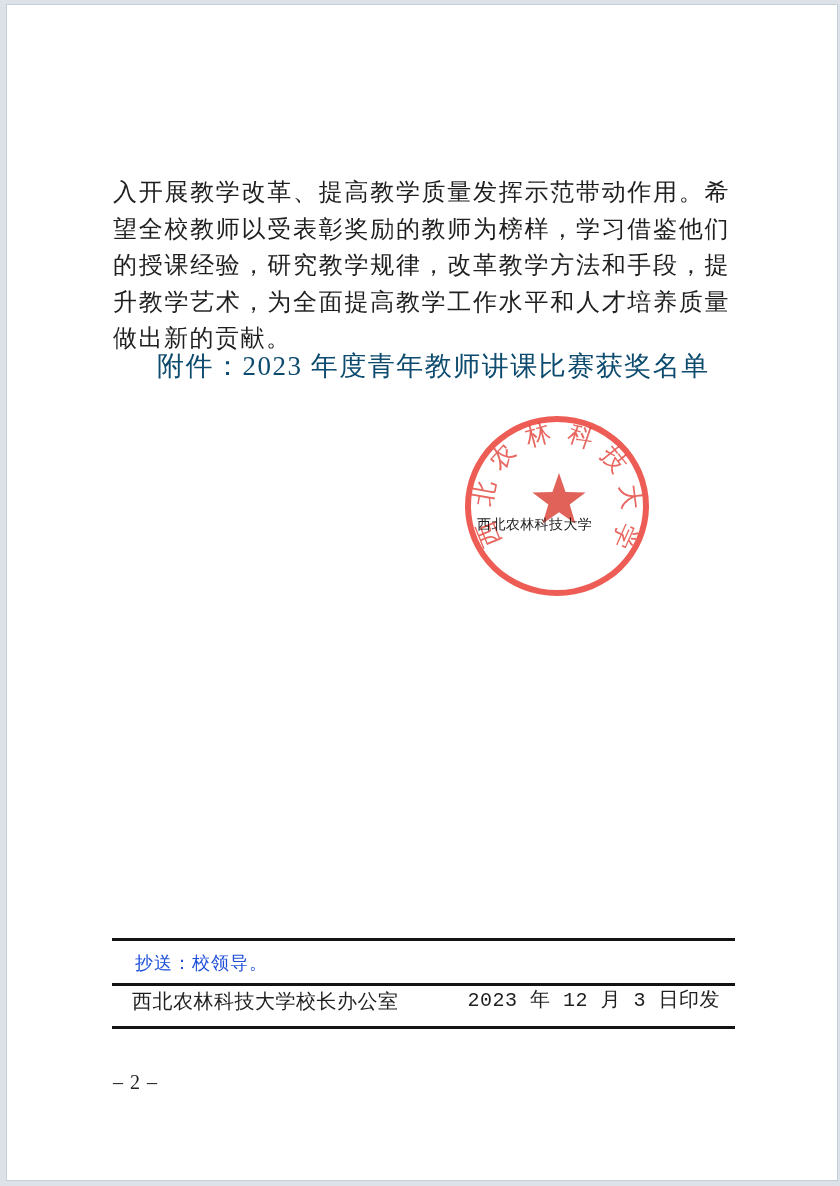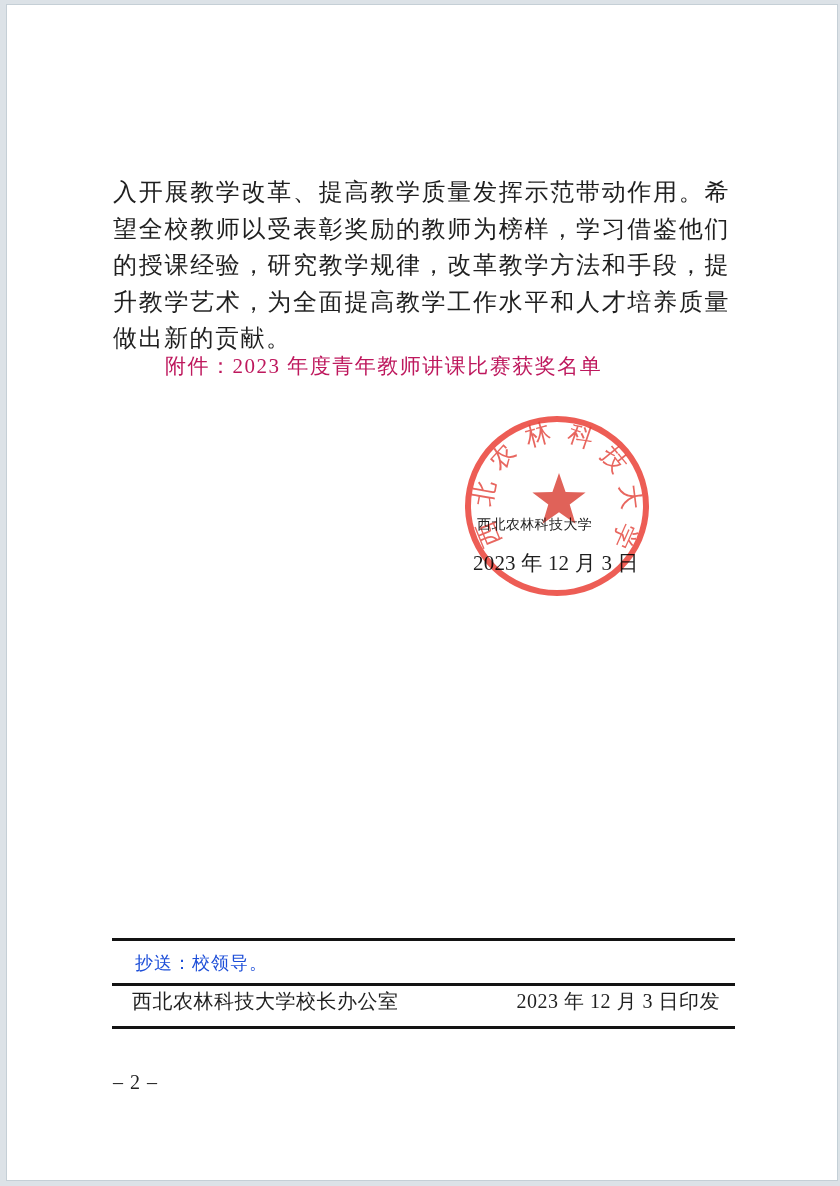--- a/index.html
+++ b/index.html
@@ -17,22 +17,22 @@
     border:1px solid #c5cfd6;
     box-sizing:border-box;
   }
   .abs{position:absolute;}
   .body-par{
     left:113px;top:153px;width:617px;
     font-size:24px;line-height:36.5px;letter-spacing:1.5px;
     text-align:justify;color:#1f1f1f;margin-top:21px;
   }
   .attachment{
-    left:165px;top:351px;
-    font-size:21px;line-height:30px;letter-spacing:1.5px;color:#be185d;
+    left:157px;top:351px;
+    font-size:27px;line-height:30px;letter-spacing:1.5px;color:#0c4a6e;
     white-space:nowrap;
   }
   .sig-issuer{
     left:477px;top:511px;
     font-size:14px;line-height:28px;letter-spacing:0.4px;color:#1e1e1e;
     white-space:nowrap;
   }
   .sig-date{
     left:473px;top:549px;
     font-size:21px;line-height:28px;letter-spacing:0.2px;color:#1e1e1e;
@@ -71,41 +71,41 @@
   .office{
     left:132px;top:988px;
     font-size:20px;line-height:26px;letter-spacing:0.5px;color:#1f1f1f;
     white-space:nowrap;
   }
   .print-date{
     right:120px;top:988px;
     font-size:20px;line-height:26px;letter-spacing:0.5px;color:#1f1f1f;
     white-space:nowrap;
     text-align:right;
+    font-family:Liberation Mono, monospace;
   }
   .page-num{
     left:113px;top:1069px;
     font-size:20px;line-height:26px;letter-spacing:1px;color:#222;
     white-space:nowrap;
   }
 </style>
 </head>
 <body>
 
 <div class="stage">
 
   <div class="sheet"></div>
 
   <div class="abs body-par">入开展教学改革、提高教学质量发挥示范带动作用。希望全校教师以受表彰奖励的教师为榜样，学习借鉴他们的授课经验，研究教学规律，改革教学方法和手段，提升教学艺术，为全面提高教学工作水平和人才培养质量做出新的贡献。</div>
 
   <div class="abs attachment">附件：2023 年度青年教师讲课比赛获奖名单</div>
 
   <div class="abs sig-issuer">西北农林科技大学</div>
 
-  <div class="abs sig-date">2023 年 12 月 3 日</div>
 
   <div class="abs seal">
     <div class="seal-ring"></div>
 
     <span class="seal-char" style="transform:translate(-50%,-50%) rotate(-112deg) translateY(-74px);">西</span>
     <span class="seal-char" style="transform:translate(-50%,-50%) rotate(-80deg) translateY(-74px);">北</span>
     <span class="seal-char" style="transform:translate(-50%,-50%) rotate(-48deg) translateY(-74px);">农</span>
     <span class="seal-char" style="transform:translate(-50%,-50%) rotate(-15deg) translateY(-74px);">林</span>
     <span class="seal-char" style="transform:translate(-50%,-50%) rotate(19deg) translateY(-74px);">科</span>
     <span class="seal-char" style="transform:translate(-50%,-50%) rotate(51deg) translateY(-74px);">技</span>

